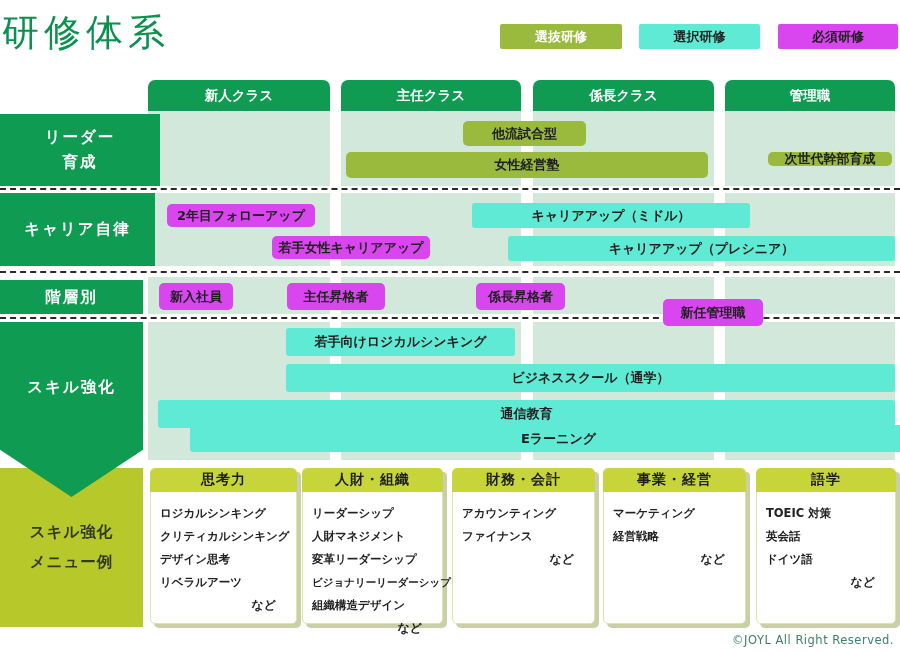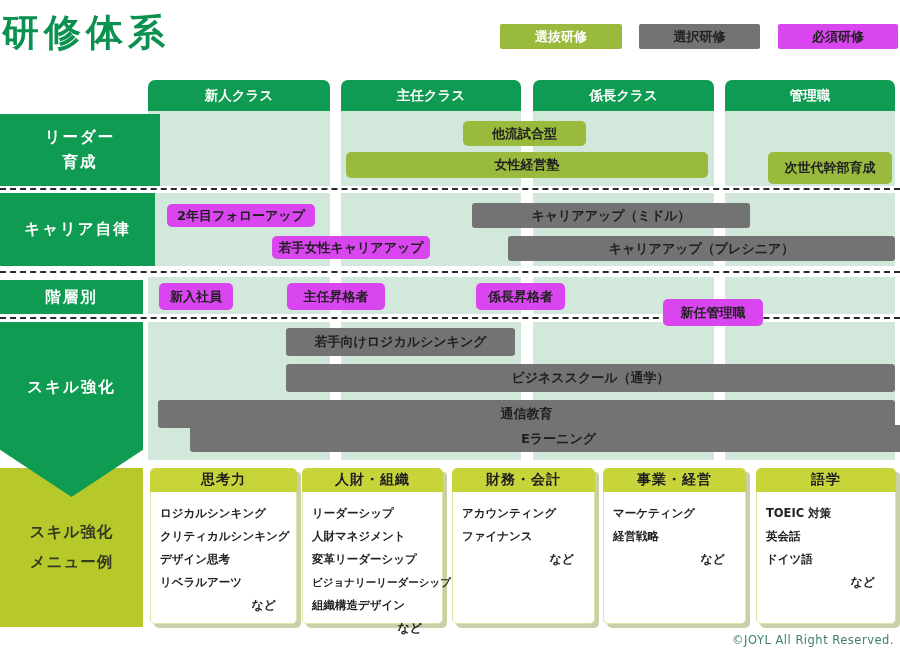--- a/index.html
+++ b/index.html
@@ -2,27 +2,27 @@
 <html><head>
 <meta charset="utf-8">
 <style>
   html,body{margin:0;padding:0;background:#fff;}
   #stage{
     position:relative;width:900px;height:651px;overflow:hidden;background:#fff;
     font-family:"DejaVu Sans",sans-serif;
   }
   .abs{position:absolute;box-sizing:border-box;}
   
-  .title{font-size:37px;color:#0a9150;letter-spacing:5px;font-weight:700;white-space:nowrap;}
+  .title{font-size:37px;color:#0a9150;letter-spacing:5px;font-weight:400;white-space:nowrap;}
   
   .cc{display:flex;align-items:center;justify-content:center;text-align:center;}
   .badge{font-weight:bold;font-size:13px;color:#1f1f1f;border-radius:5px;white-space:nowrap;}
   .bar{font-weight:bold;font-size:13px;color:#1f1f1f;border-radius:3px;white-space:nowrap;}
   .g{background:#9aba3e;}          
-  .e{background:#737373;}          
+  .e{background:#5eead4;}          
   .y{background:#d946ef;}          
   .wtxt{color:#fff;}
   
   .colhead{background:#0f9b52;color:#fff;font-weight:bold;font-size:13.5px;border-radius:7px 7px 0 0;}
   .strip{background:#d1e8da;}
   
   .rowlabel{background:#0f9b52;color:#fff;font-weight:bold;font-size:15.5px;line-height:1.6;letter-spacing:2px;}
   .dash{border-top:2px dashed #2a2a2a;height:0;}
   .pentagon{
     background:#0f9b52;color:#fff;font-weight:bold;font-size:15.5px;letter-spacing:2px;
@@ -88,21 +88,21 @@
     </div>
   </div>
   <div class="abs cc rowlabel" style="left:0;top:193px;width:155px;height:73px;">キャリア自律</div>
   <div class="abs cc rowlabel" style="left:0;top:280px;width:143px;height:34px;">階層別</div>
   <div class="abs pentagon" style="left:0;top:322px;width:143px;height:175px;">
     <span>スキル強化</span>
   </div>
 
   <div class="abs cc badge g" style="left:463px;top:121px;width:123px;height:25px;">他流試合型</div>
   <div class="abs cc badge g" style="left:346px;top:152px;width:362px;height:26px;">女性経営塾</div>
-  <div class="abs cc badge g" style="left:768px;top:152px;width:124px;height:32px;">次世代幹部育成</div>
+  <div class="abs cc badge g" style="left:768px;top:152px;width:124px;height:14px;">次世代幹部育成</div>
 
   <div class="abs cc badge y" style="left:167px;top:204px;width:148px;height:23px;">2年目フォローアップ</div>
   <div class="abs cc bar e" style="left:472px;top:203px;width:278px;height:25px;">キャリアアップ（ミドル）</div>
   <div class="abs cc badge y" style="left:272px;top:236px;width:158px;height:23px;">若手女性キャリアアップ</div>
   <div class="abs cc bar e" style="left:508px;top:236px;width:387px;height:25px;">キャリアアップ（プレシニア）</div>
 
   <div class="abs cc badge y" style="left:159px;top:283px;width:74px;height:27px;">新入社員</div>
   <div class="abs cc badge y" style="left:287px;top:283px;width:98px;height:27px;">主任昇格者</div>
   <div class="abs cc badge y" style="left:476px;top:283px;width:89px;height:27px;">係長昇格者</div>
   <div class="abs cc badge y" style="left:663px;top:299px;width:100px;height:27px;">新任管理職</div>

